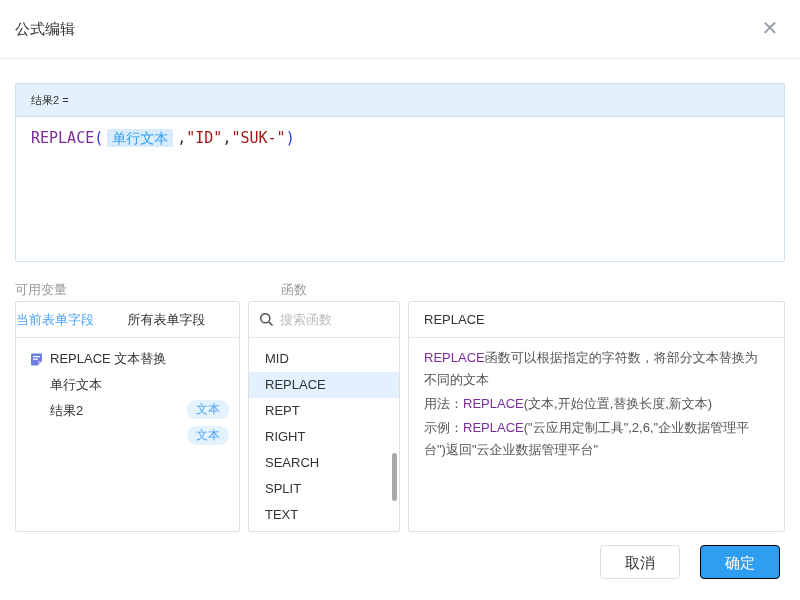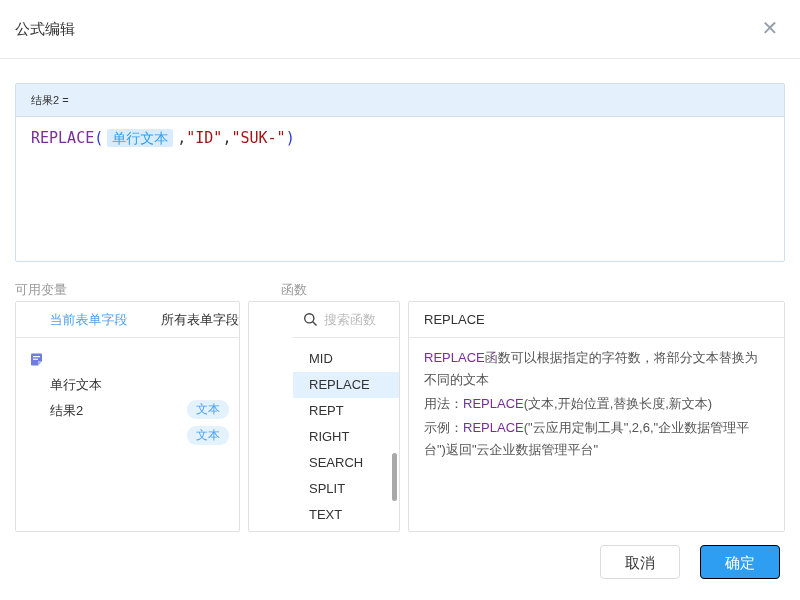--- a/index.html
+++ b/index.html
@@ -25,30 +25,30 @@
   
   .section-label { position:absolute; font-size:13px; color:#999; top:281px; }
   .lbl-vars { left:15px;font-family:Liberation Serif, serif; }
   .lbl-funcs { left:248px;margin-left:33px; }
 
   .panel { position:absolute; top:301px; height:231px; border:1px solid #e0e0e0; border-radius:2px; background:#fff; }
 
   
   .vars-panel { left:15px; width:225px; }
   .tabs { display:flex; height:36px; border-bottom:1px solid #e8e8e8; }
-  .tab { flex:1; text-align:right; line-height:36px; font-size:13px; color:#333; cursor:pointer; }
+  .tab { flex:1; text-align:left; line-height:36px; font-size:13px; color:#333; cursor:pointer; }
   .tab.active { color:#4da3f5; }
   .var-list { padding-top:8px; }
   .var-group { display:flex; align-items:center; height:26px; padding-left:14px; font-size:13px; color:#333; cursor:pointer; }
   .file-icon { width:13px; height:13px; margin-right:7px; flex:0 0 13px; }
   .var-row { display:flex; align-items:center; justify-content:space-between; height:26px; padding-left:34px; padding-right:10px; font-size:13px; color:#333; cursor:pointer; }
   .badge { font-size:12px; color:#4da3f5; background:#e3f2fd; border-radius:9px; padding:1px 9px;margin-top:48px; }
 
   
-  .funcs-panel { left:248px; width:152px;padding-left:44px; }
+  .funcs-panel { left:248px; width:152px; }
   .search-row { display:flex; align-items:center; height:36px; border-bottom:1px solid #e8e8e8; padding:0 10px; }
   .search-icon { width:15px; height:15px; margin-right:6px; flex:0 0 15px; }
   .search-input { border:none; outline:none; width:100%; font-size:13px; color:#333; font-family:inherit; }
   .search-input::placeholder { color:#bbb; }
   .func-list { padding-top:8px; position:relative; height:193px; overflow:hidden; }
   .func-item { height:26px; line-height:26px; padding-left:16px; font-size:13px; color:#333; cursor:pointer; }
   .func-item.selected { background:#e2f1fd; }
   .scroll-thumb { position:absolute; right:2px; top:115px; width:5px; height:48px; background:#a9a9a9; border-radius:3px; }
 
   
@@ -86,20 +86,21 @@
       <div class="tab">所有表单字段</div>
     </div>
     <div class="var-list">
       <div class="var-group">
         <svg class="file-icon" viewBox="0 0 13 13">
           <path d="M1 1.5 Q1 0.5 2 0.5 L11 0.5 Q12 0.5 12 1.5 L12 8 L8 12.5 L2 12.5 Q1 12.5 1 11.5 Z" fill="#6e7de2"></path>
           <path d="M12 8 L8 12.5 L8 8 Z" fill="#aeb6f0"></path>
           <rect x="3" y="3" width="7" height="1.2" fill="#ffffff"></rect>
           <rect x="3" y="5.6" width="5" height="1.2" fill="#ffffff"></rect>
         </svg>
+        <span>REPLACE 文本替换</span>
       </div>
       <div class="var-row">
         <span>单行文本</span>
         <span class="badge">文本</span>
       </div>
       <div class="var-row">
         <span>结果2</span>
         <span class="badge">文本</span>
       </div>
     </div>

